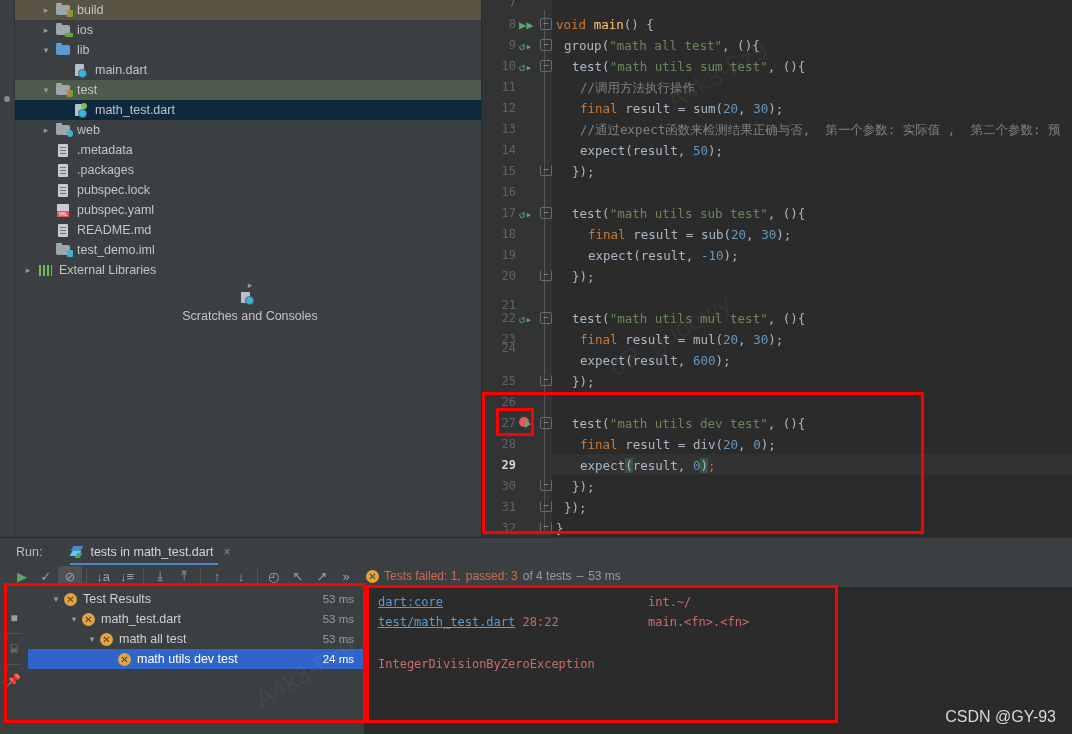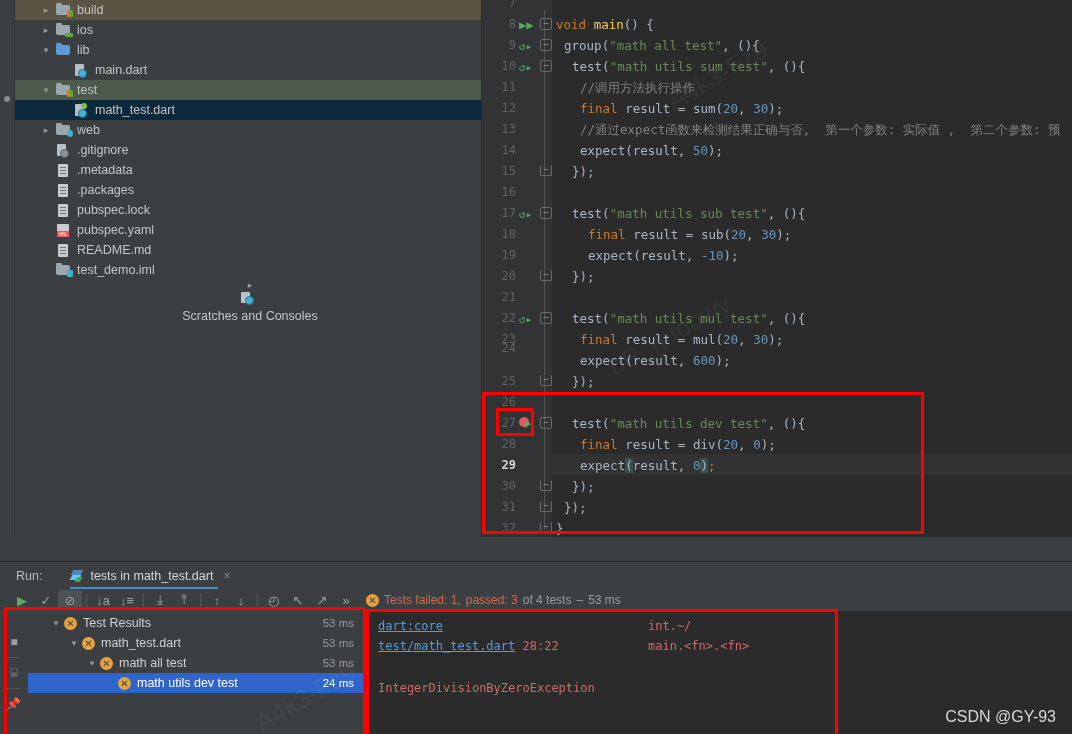--- a/index.html
+++ b/index.html
@@ -1,21 +1,21 @@
 <!DOCTYPE html>
 <html><head>
 <meta charset="utf-8">
 <style>
   html,body{margin:0;padding:0;background:#3c3f41;}
   body{
     width:1072px;height:734px;overflow:hidden;position:relative;
     font-family:"Liberation Sans","DejaVu Sans",sans-serif;
     font-size:12px;color:#bbbbbb;
   }
-  .root{position:absolute;inset:0;display:flex;flex-direction:column;gap:24px;}
+  .root{position:absolute;inset:0;display:flex;flex-direction:column;}
 
   
   .top{display:flex;height:537px;}
 
   
   .leftstrip{width:14px;background:#3c3f41;position:relative;flex:none;
     border-right:1px solid #323232;}
   .vlabel{
     position:absolute;top:2px;left:-22px;width:60px;
     writing-mode:vertical-rl;transform:rotate(180deg);
@@ -218,30 +218,20 @@
           <span class="lbl">math_test.dart</span>
         </div>
         <div class="row" style="padding-left: 22px;">
           <span class="arrow right"></span>
           <span class="ico"><span class="f-grey"><span class="f-folder"></span></span><span class="badge bdg-cyan" style="border-radius:50%"></span></span>
           <span class="lbl">web</span>
         </div>
         <div class="row" style="padding-left: 22px;">
           <span class="arrow none"></span>
           <span class="ico">
-            <span class="dartico">
-              <span class="sheet"></span>
-              <span class="ball" style="background:#8a9399;border-color:#5a6166"></span>
-            </span>
-          </span>
-          <span class="lbl">.gitignore</span>
-        </div>
-        <div class="row" style="padding-left: 22px;">
-          <span class="arrow none"></span>
-          <span class="ico">
             <span class="docico"></span>
           </span>
           <span class="lbl">.metadata</span>
         </div>
         <div class="row" style="padding-left: 22px;">
           <span class="arrow none"></span>
           <span class="ico">
             <span class="docico"></span>
           </span>
           <span class="lbl">.packages</span>
@@ -264,20 +254,27 @@
           <span class="arrow none"></span>
           <span class="ico">
             <span class="docico"></span>
           </span>
           <span class="lbl">README.md</span>
         </div>
         <div class="row" style="padding-left: 22px;">
           <span class="arrow none"></span>
           <span class="ico"><span class="f-grey"><span class="f-folder"></span></span><span class="badge bdg-cyan"></span></span>
           <span class="lbl">test_demo.iml</span>
+        </div>
+        <div class="row" style="padding-left: 4px;">
+          <span class="arrow right"></span>
+          <span class="ico">
+            <span class="libico"></span>
+          </span>
+          <span class="lbl">External Libraries</span>
         </div>
         <div class="row" style="padding-left: 4px; flex-direction: column;">
           <span class="arrow right"></span>
           <span class="ico">
             <span class="scrico">
               <span class="pg"></span>
               <span class="clk"></span>
             </span>
           </span>
           <span class="lbl">Scratches and Consoles</span>
@@ -318,21 +315,21 @@
           <div class="gm" style="top: 206px;"><span class="g-rerun">↺▸</span></div>
           <div class="fold-m" style="top: 207px;">−</div>
           <div class="codeline" style="top: 206px; padding-left: 16px;"><span class="pl">test</span><span class="pl">(</span><span class="str">"math utils sub test"</span><span class="pl">, (){</span></div>
           <div class="ln" style="top: 227px;">18</div>
           <div class="codeline" style="top: 227px; padding-left: 32px;"><span class="kw">final </span><span class="pl">result = sub(</span><span class="num">20</span><span class="pl">, </span><span class="num">30</span><span class="pl">);</span></div>
           <div class="ln" style="top: 248px;">19</div>
           <div class="codeline" style="top: 248px; padding-left: 32px;"><span class="pl">expect(result, </span><span class="num">-10</span><span class="pl">);</span></div>
           <div class="ln" style="top: 269px;">20</div>
           <div class="fold-m" style="top: 270px; border-top: none;">−</div>
           <div class="codeline" style="top: 269px; padding-left: 16px;"><span class="pl">});</span></div>
-          <div class="ln" style="top: 290px;">21</div>
+          <div class="ln" style="top: 298px;">21</div>
           <div class="ln" style="top: 311px;">22</div>
           <div class="gm" style="top: 311px;"><span class="g-rerun">↺▸</span></div>
           <div class="fold-m" style="top: 312px;">−</div>
           <div class="codeline" style="top: 311px; padding-left: 16px;"><span class="pl">test</span><span class="pl">(</span><span class="str">"math utils mul test"</span><span class="pl">, (){</span></div>
           <div class="ln" style="top: 332px;">23</div>
           <div class="codeline" style="top: 332px; padding-left: 24px;"><span class="kw">final </span><span class="pl">result = mul(</span><span class="num">20</span><span class="pl">, </span><span class="num">30</span><span class="pl">);</span></div>
           <div class="ln" style="top: 341px;">24</div>
           <div class="codeline" style="top: 353px; padding-left: 24px;"><span class="pl">expect(result, </span><span class="num">600</span><span class="pl">);</span></div>
           <div class="ln" style="top: 374px;">25</div>
           <div class="fold-m" style="top: 375px; border-top: none;">−</div>

